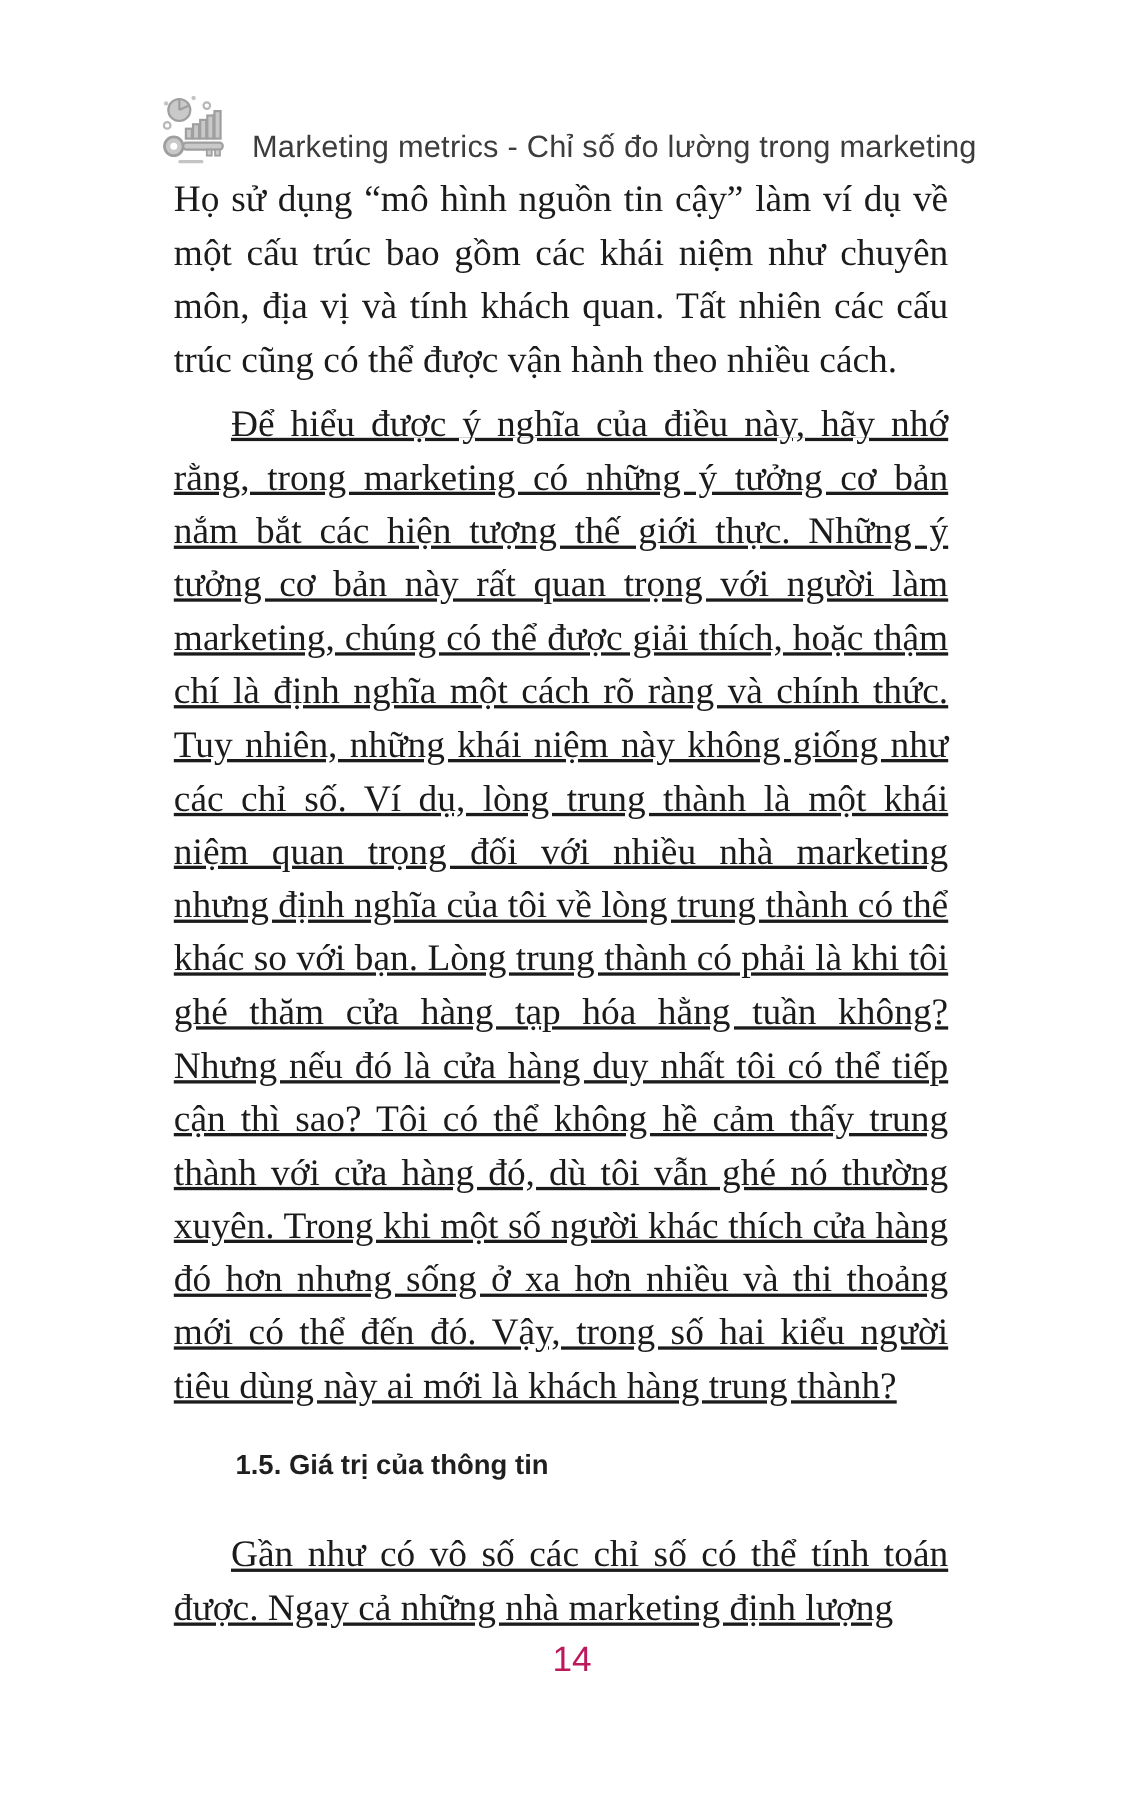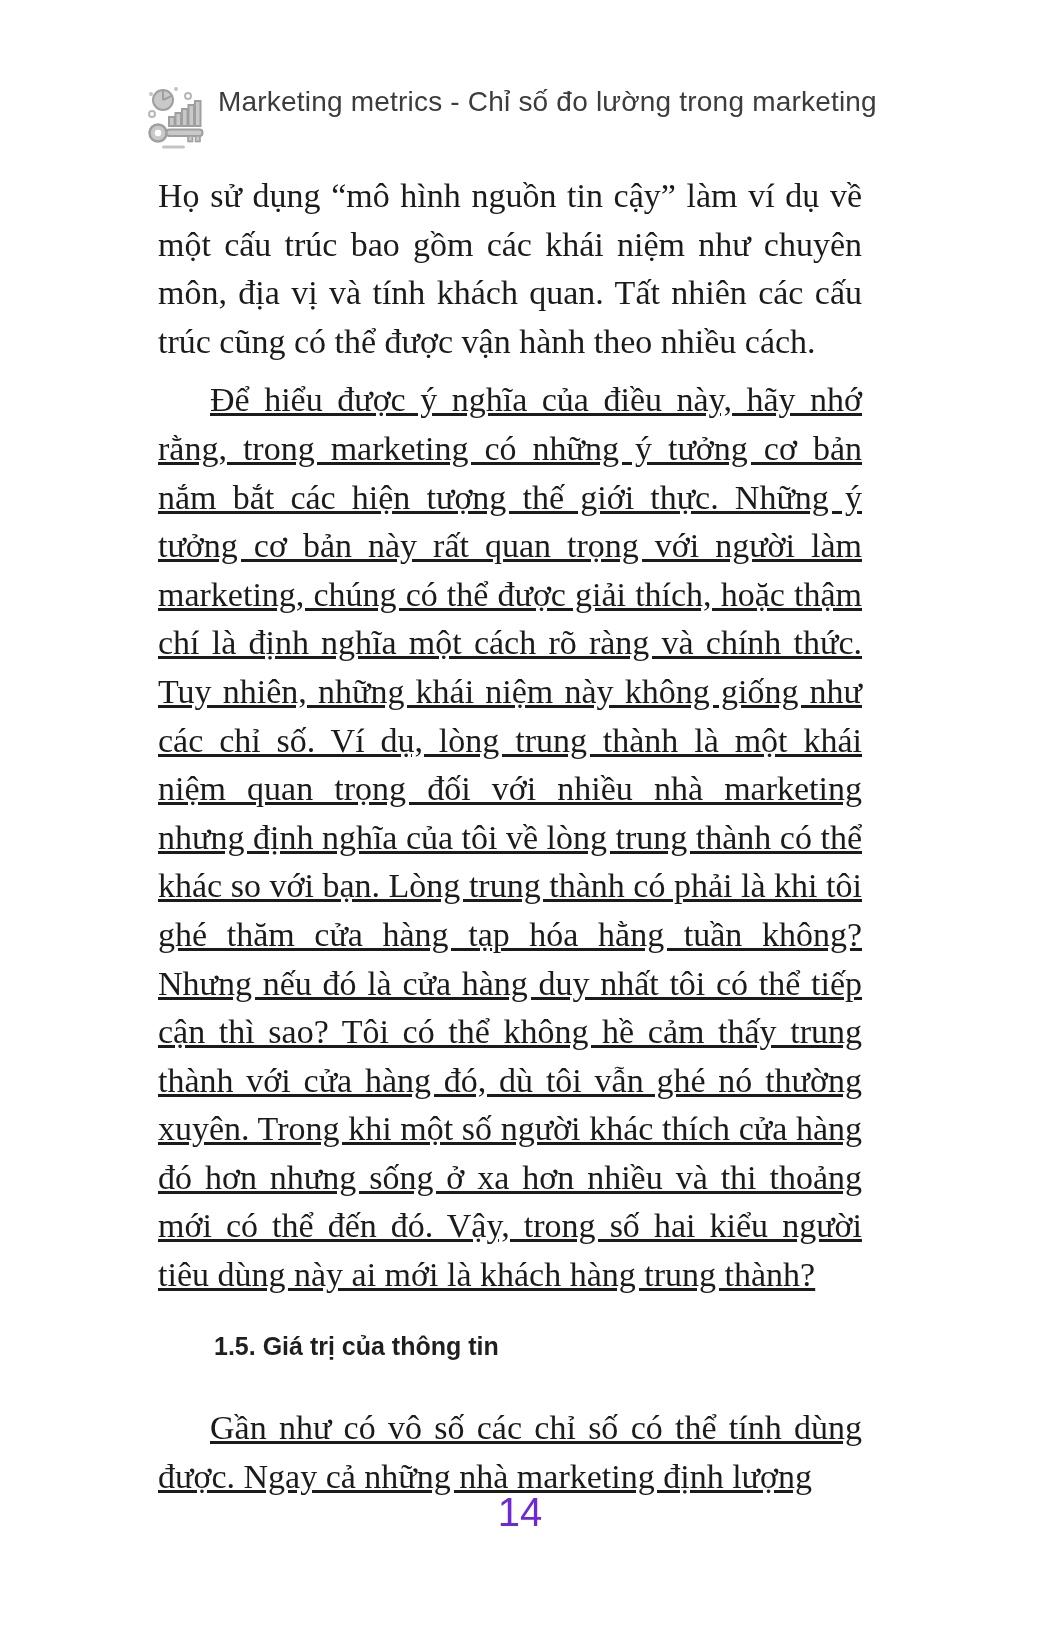--- a/index.html
+++ b/index.html
@@ -12,42 +12,42 @@
     width: 1040px;
     height: 1646px;
     background: #ffffff;
     box-sizing: border-box;
     padding: 86px 178px 0 158px;
     overflow: hidden;
   }
   
   .page-header {
     display: flex;
-    align-items: flex-start;
-    gap: 13px;
+    align-items: flex-end;
+    gap: 24px;
     margin-left: -11px;
     height: 64px;
   }
   .brand-icon {
     width: 58px;
     height: 64px;
     flex: 0 0 auto;
     display: inline-block;
   }
   .header-title {
     font-family: "Liberation Sans", sans-serif;
     font-size: 28px;
     font-weight: 500;
     color: #3c3c3c;
     letter-spacing: 0.2px;
     white-space: nowrap;
   }
   
   .body-text {
-    margin-top: 22px;
+    margin-top: 8px;
     font-family: "Liberation Serif", serif;
     font-size: 34px;
     line-height: 48.6px;
     color: #1b1b1b;
     text-align: justify;
   }
   .body-text p {
     margin: 0 0 10px 0;
   }
   .body-text p.indent {
@@ -64,22 +64,22 @@
     text-indent: 0;
   }
   
   .page-footer {
     position: absolute;
     left: 0;
     right: 0;
     top: 1490px;
     text-align: center;
     font-family: "Liberation Sans", sans-serif;
-    font-size: 40px;
-    color: #6d28d9;
+    font-size: 32px;
+    color: #be185d;
   }
 </style>
 </head>
 <body>
 
 <div class="page">
 
   <div class="page-header">
     <span class="brand-icon">
       <svg width="58" height="64" viewBox="0 0 58 64" xmlns="http://www.w3.org/2000/svg">
@@ -109,18 +109,18 @@
         <rect x="15" y="59.5" width="23" height="3" rx="1.5" fill="#c4c4c4"></rect>
       </svg>
     </span>
     <span class="header-title">Marketing metrics - Chỉ số đo lường trong marketing</span>
   </div>
 
   <div class="body-text">
     <p>Họ sử dụng “mô hình nguồn tin cậy” làm ví dụ về một cấu trúc bao gồm các khái niệm như chuyên môn, địa vị và tính khách quan. Tất nhiên các cấu trúc cũng có thể được vận hành theo nhiều cách.</p>
     <p class="indent">Để hiểu được ý nghĩa của điều này, hãy nhớ rằng, trong marketing có những ý tưởng cơ bản nắm bắt các hiện tượng thế giới thực. Những ý tưởng cơ bản này rất quan trọng với người làm marketing, chúng có thể được giải thích, hoặc thậm chí là định nghĩa một cách rõ ràng và chính thức. Tuy nhiên, những khái niệm này không giống như các chỉ số. Ví dụ, lòng trung thành là một khái niệm quan trọng đối với nhiều nhà marketing nhưng định nghĩa của tôi về lòng trung thành có thể khác so với bạn. Lòng trung thành có phải là khi tôi ghé thăm cửa hàng tạp hóa hằng tuần không? Nhưng nếu đó là cửa hàng duy nhất tôi có thể tiếp cận thì sao? Tôi có thể không hề cảm thấy trung thành với cửa hàng đó, dù tôi vẫn ghé nó thường xuyên. Trong khi một số người khác thích cửa hàng đó hơn nhưng sống ở xa hơn nhiều và thi thoảng mới có thể đến đó. Vậy, trong số hai kiểu người tiêu dùng này ai mới là khách hàng trung thành?</p>
     <h2 class="section-heading">1.5. Giá trị của thông tin</h2>
-    <p class="indent">Gần như có vô số các chỉ số có thể tính dùng được. Ngay cả những nhà marketing định lượng</p>
+    <p class="indent">Gần như có vô số các chỉ số có thể tính toán được. Ngay cả những nhà marketing định lượng</p>
   </div>
 
   <div class="page-footer">14</div>
 
 </div>
 
 </body></html>

